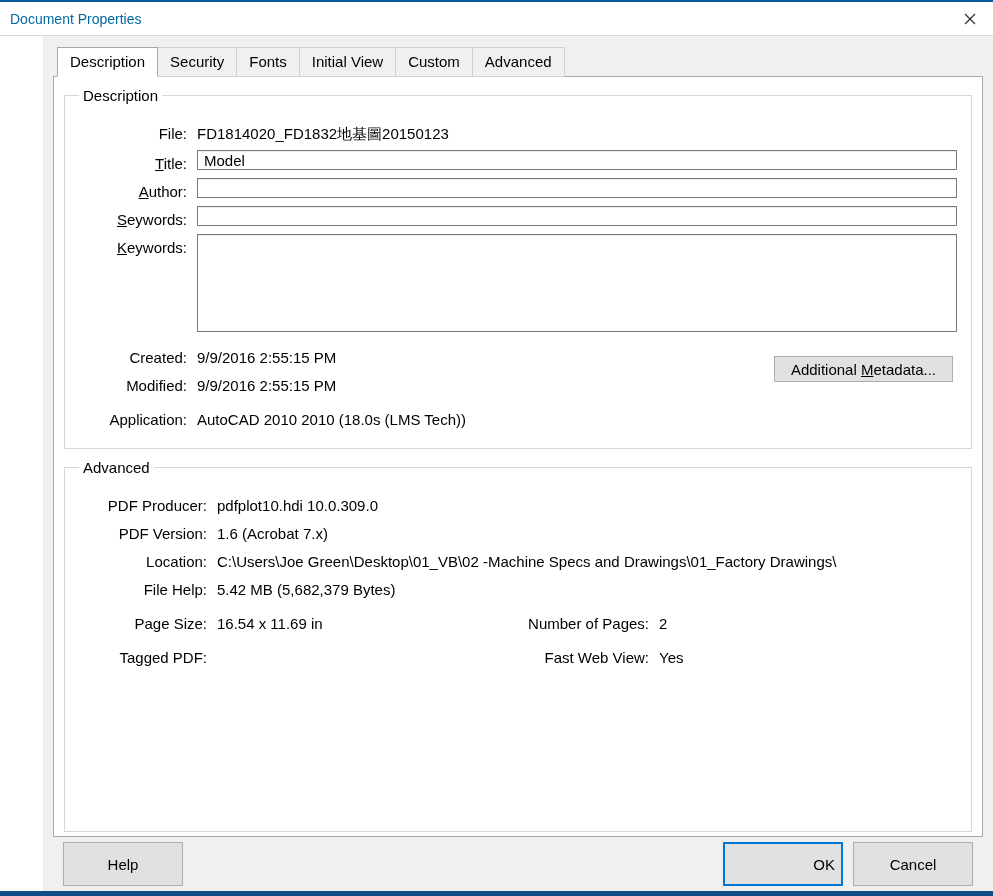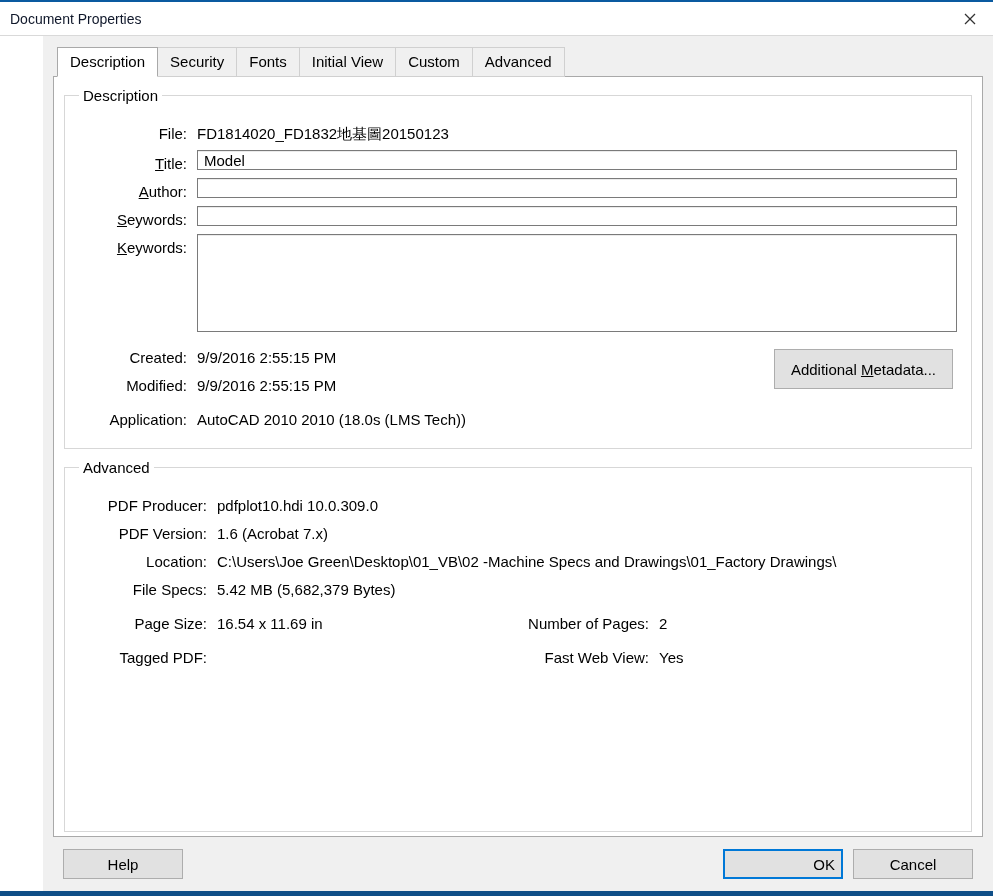--- a/index.html
+++ b/index.html
@@ -21,21 +21,21 @@
   .titlebar {
     height: 34px;
     display: flex; align-items: center;
     padding: 0 0 0 10px;
     background: #fff;
     border-bottom: 1px solid #d9d9d9;
   }
   .titlebar .title {
     flex: 1;
     font-size: 14px;
-    color: #0f172a;
+    color: #0369a1;
   }
   .titlebar .close {
     width: 46px; height: 32px;
     display: flex; align-items: center; justify-content: center;
     color: #333;
     cursor: default;
   }
   .titlebar .close svg { width: 12px; height: 12px; stroke: #333; stroke-width: 1.3; }
   .client {
     flex: 1;
@@ -126,21 +126,21 @@
     font-size: 15px;
     resize: none;
     box-shadow: inset 0 1px 0 rgba(0,0,0,0.08);
   }
   .meta-row {
     display: flex;
     align-items: center;
     justify-content: space-between;
   }
   button.std {
-    height: 40px;
+    height: 26px;
     padding: 0 16px;
     background: #e1e1e1;
     border: 1px solid #adadad;
     font-family: inherit;
     font-size: 15px;
     cursor: default;
   }
   .adv-grid .row .lbl { width: 138px; }
   .adv-bottom {
     display: flex;
@@ -155,21 +155,21 @@
     height: 54px;
     display: flex;
     align-items: center;
     padding: 0 10px;
     gap: 10px;
     background: #f0f0f0;
   }
   .bottom-bar .spacer { flex: 1; }
   button.wide {
     width: 120px;
-    height: 30px;
+    height: 44px;
     background: #e1e1e1;
     border: 1px solid #adadad;
     font-family: inherit;
     font-size: 15px;
     cursor: default;
   }
   button.ok {
     border: 2px solid #0078d7;
     background: #e1e1e1;
     text-align: right;
@@ -264,21 +264,21 @@
         </div>
         <div class="row">
           <div class="lbl">PDF Version:</div>
           <div class="val">1.6 (Acrobat 7.x)</div>
         </div>
         <div class="row">
           <div class="lbl">Location:</div>
           <div class="val">C:\Users\Joe Green\Desktop\01_VB\02 -Machine Specs and Drawings\01_Factory Drawings\</div>
         </div>
         <div class="row">
-          <div class="lbl">File Specs:</div>
+          <div class="lbl">File Help:</div>
           <div class="val">5.42 MB (5,682,379 Bytes)</div>
         </div>
 
         <div class="adv-bottom">
           <div class="adv-col">
             <div class="row">
               <div class="lbl">Page Size:</div>
               <div class="val" style="width:170px;flex:none">16.54 x 11.69 in</div>
             </div>
             <div class="row">

